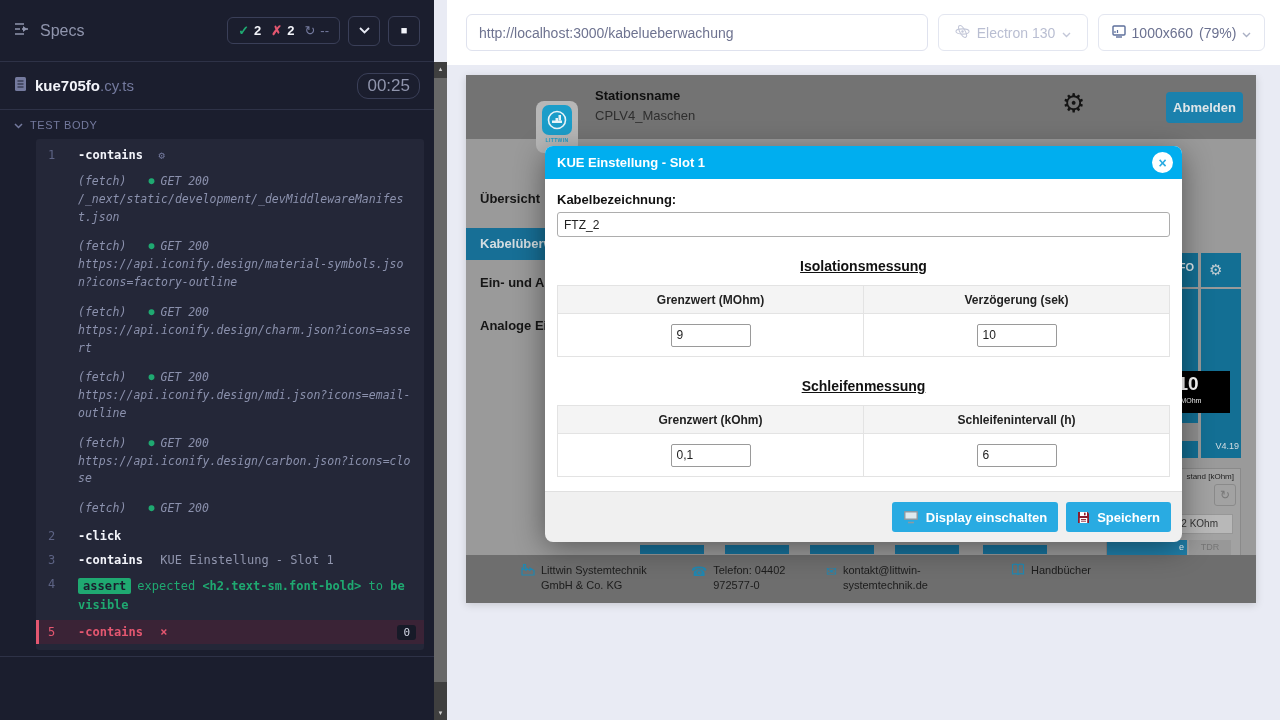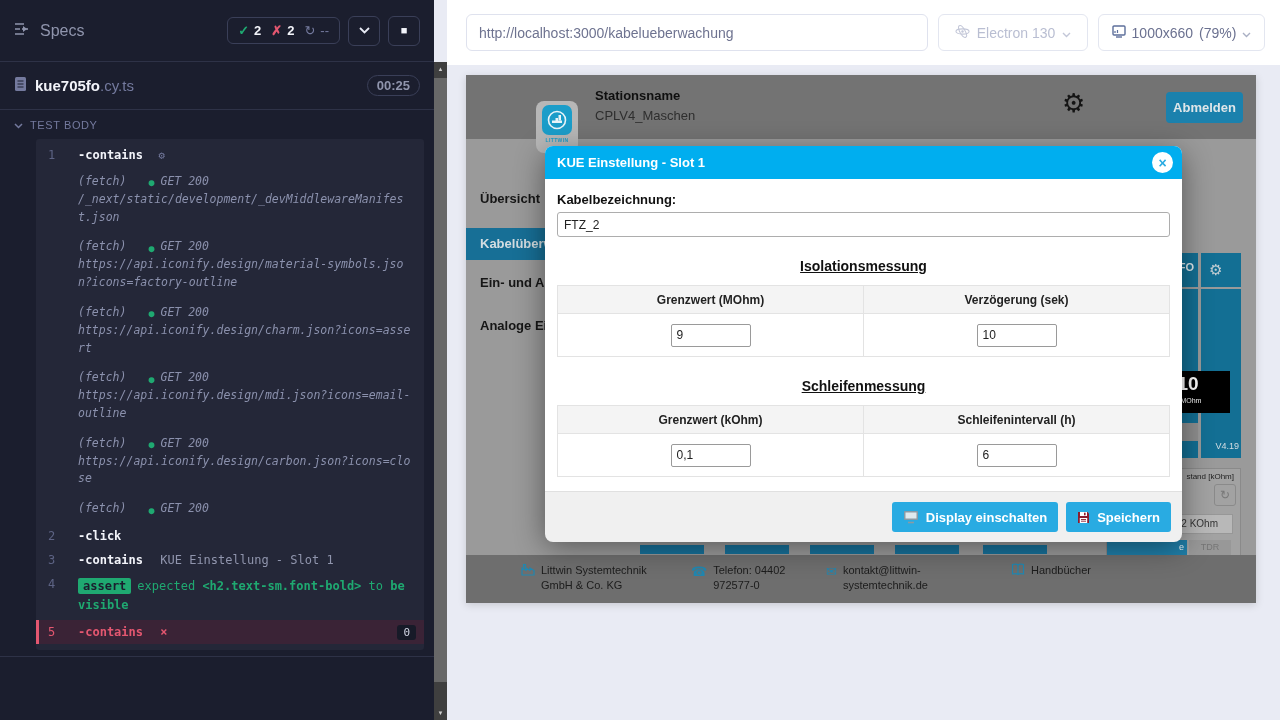--- a/index.html
+++ b/index.html
@@ -17,30 +17,30 @@
   .stat .ic-fail { color:#e45770; font-size:13px; }
   .stat .ic-pend { color:#747a9e; font-size:13px; font-weight:normal; }
   .stat .pend-txt { color:#747a9e; font-weight:normal; }
   .sq-btn { width:32px; height:30px; border:1px solid #3a3f58; border-radius:6px; display:flex; align-items:center; justify-content:center; color:#e8eaf5; }
   .sq-btn svg { display:block; }
   .stop-glyph { color:#f3f4fa; font-size:11px; line-height:1; }
   .spec-row { height:48px; display:flex; align-items:center; padding:0 14px; gap:8px; border-bottom:1px solid #2e3247; }
   .doc-ic { color:#747a9e; }
   .spec-name { color:#f3f4fa; font-weight:bold; font-size:15px; }
   .spec-ext { color:#747a9e; font-weight:normal; font-size:15px; }
-  .time-pill { border:1px solid #3a3f58; border-radius:11px; padding:2px 9px; color:#9095ad; font-size:13px;font-weight:bold; }
+  .time-pill { border:1px solid #3a3f58; border-radius:11px; padding:2px 9px; color:#9095ad; font-size:17px; }
   .section-row { display:flex; align-items:center; gap:7px; padding:9px 14px 6px; color:#747a9e; font-size:11px; letter-spacing:.6px; }
   .cmd-panel { margin:2px 10px 0 36px; background:#242738; border-radius:3px; padding:4px 0 6px; }
   .cmd { position:relative; padding:5px 12px 5px 42px; font-family:"DejaVu Sans Mono", monospace; font-size:12px; color:#f3f4fa; }
   .cmd .num { position:absolute; left:12px; top:5px; color:#5d6384; font-size:12px; }
   .cmd-name { font-weight:bold; color:#f3f4fa; }
   .cmd .gear-sm { color:#747a9e; font-size:11px; margin-left:8px; }
   .cmd-val { color:#9095ad; margin-left:10px; }
   .fetch { position:relative; padding:6px 12px 6px 42px; font-family:"DejaVu Sans Mono", monospace; font-size:11.5px; font-style:italic; color:#8b91ad; line-height:1.55; }
-  .fetch .l1 { display:flex; align-items:flex-end; gap:6px; }
+  .fetch .l1 { display:flex; align-items:flex-start; gap:6px; }
   .fetch .dot { color:#1fa971; font-style:normal; font-size:10px; margin-left:16px; }
   .fetch .url { word-break:break-all; }
   .assert-line { color:#1fa971; line-height:1.6; }
   .assert-badge { background:#1fa971; color:#1b1e2e; font-weight:bold; border-radius:2px; padding:1px 5px; margin-right:6px; }
   .assert-code { font-weight:bold; }
   .cmd.failed { background:#3a2336; border-left:3px solid #e45770; padding-left:39px; }
   .cmd.failed .num { left:9px; color:#e45770; }
   .cmd.failed .cmd-name { color:#e45770; }
   .fail-mark { color:#e45770; margin-left:10px; font-weight:bold; }
   .count-badge { position:absolute; right:8px; top:5px; background:#171a28; color:#d4d7e6; border-radius:3px; padding:1px 6px; font-size:11px; font-style:normal; }

